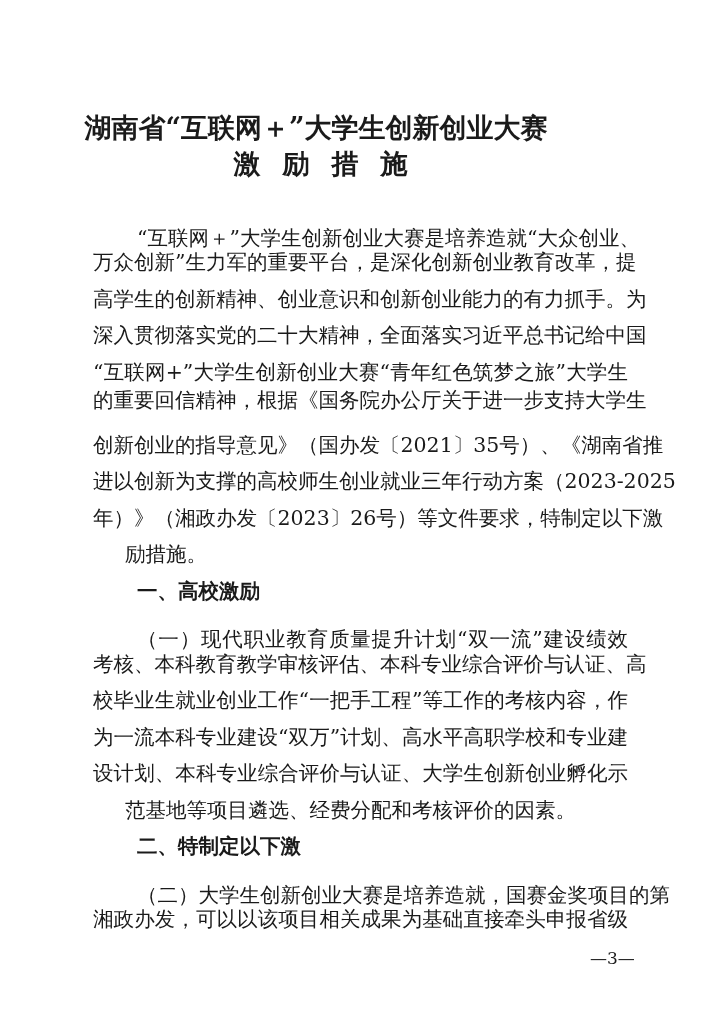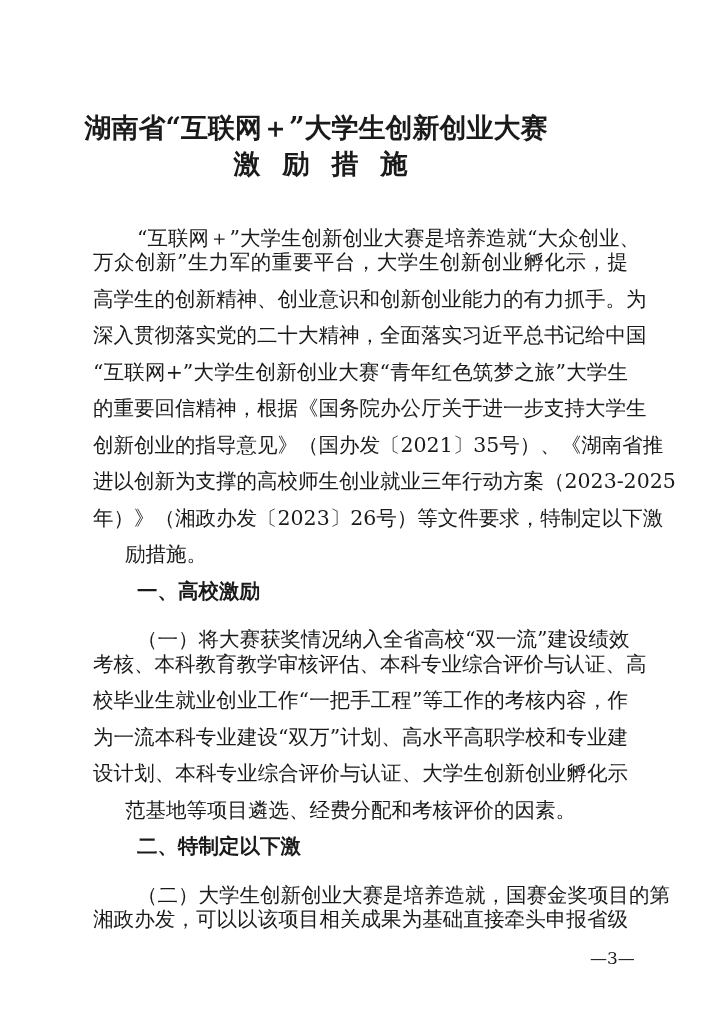--- a/index.html
+++ b/index.html
@@ -18,31 +18,31 @@
   .pagenum { position: absolute; left: 590px; top: 948px; font-size: 17px; }
 </style>
 </head>
 <body>
 
 <div>
   <div class="title t1">湖南省“互联网＋”大学生创新创业大赛</div>
   <div class="title t2">激励措施</div>
 
   <div class="line indent" style="top:214px">“互联网＋”大学生创新创业大赛是培养造就“大众创业、</div>
-  <div class="line" style="top:250px">万众创新”生力军的重要平台，大学生创新创业孵化示，提</div>
+  <div class="line" style="top:250px">万众创新”生力军的重要平台，是深化创新创业教育改革，提</div>
   <div class="line" style="top:287px">高学生的创新精神、创业意识和创新创业能力的有力抓手。为</div>
   <div class="line" style="top:323px">深入贯彻落实党的二十大精神，全面落实习近平总书记给中国</div>
   <div class="line" style="top:360px">“互联网+”大学生创新创业大赛“青年红色筑梦之旅”大学生</div>
-  <div class="line" style="top:396px">的重要回信精神，根据《国务院办公厅关于进一步支持大学生</div>
+  <div class="line" style="top:388px">的重要回信精神，根据《国务院办公厅关于进一步支持大学生</div>
   <div class="line" style="top:433px">创新创业的指导意见》（国办发〔2021〕35号）、《湖南省推</div>
   <div class="line" style="top:469px">进以创新为支撑的高校师生创业就业三年行动方案（2023-2025</div>
   <div class="line" style="top:506px">年）》（湘政办发〔2023〕26号）等文件要求，特制定以下激</div>
   <div class="line last" style="top:542px">励措施。</div>
   <div class="line heading" style="top:579px">一、高校激励</div>
-  <div class="line indent" style="top:615px">（一）将大赛获奖情况纳入全省高校“双一流”建设绩效</div>
+  <div class="line indent" style="top:615px">（一）现代职业教育质量提升计划“双一流”建设绩效</div>
   <div class="line" style="top:652px">考核、本科教育教学审核评估、本科专业综合评价与认证、高</div>
   <div class="line" style="top:688px">校毕业生就业创业工作“一把手工程”等工作的考核内容，作</div>
   <div class="line" style="top:725px">为一流本科专业建设“双万”计划、高水平高职学校和专业建</div>
   <div class="line" style="top:761px">设计划、本科专业综合评价与认证、大学生创新创业孵化示</div>
   <div class="line last" style="top:798px">范基地等项目遴选、经费分配和考核评价的因素。</div>
   <div class="line heading" style="top:834px">二、特制定以下激</div>
   <div class="line indent" style="top:871px">（二）大学生创新创业大赛是培养造就，国赛金奖项目的第</div>
   <div class="line" style="top:907px">湘政办发，可以以该项目相关成果为基础直接牵头申报省级</div>
 
   <div class="pagenum">—3—</div>

